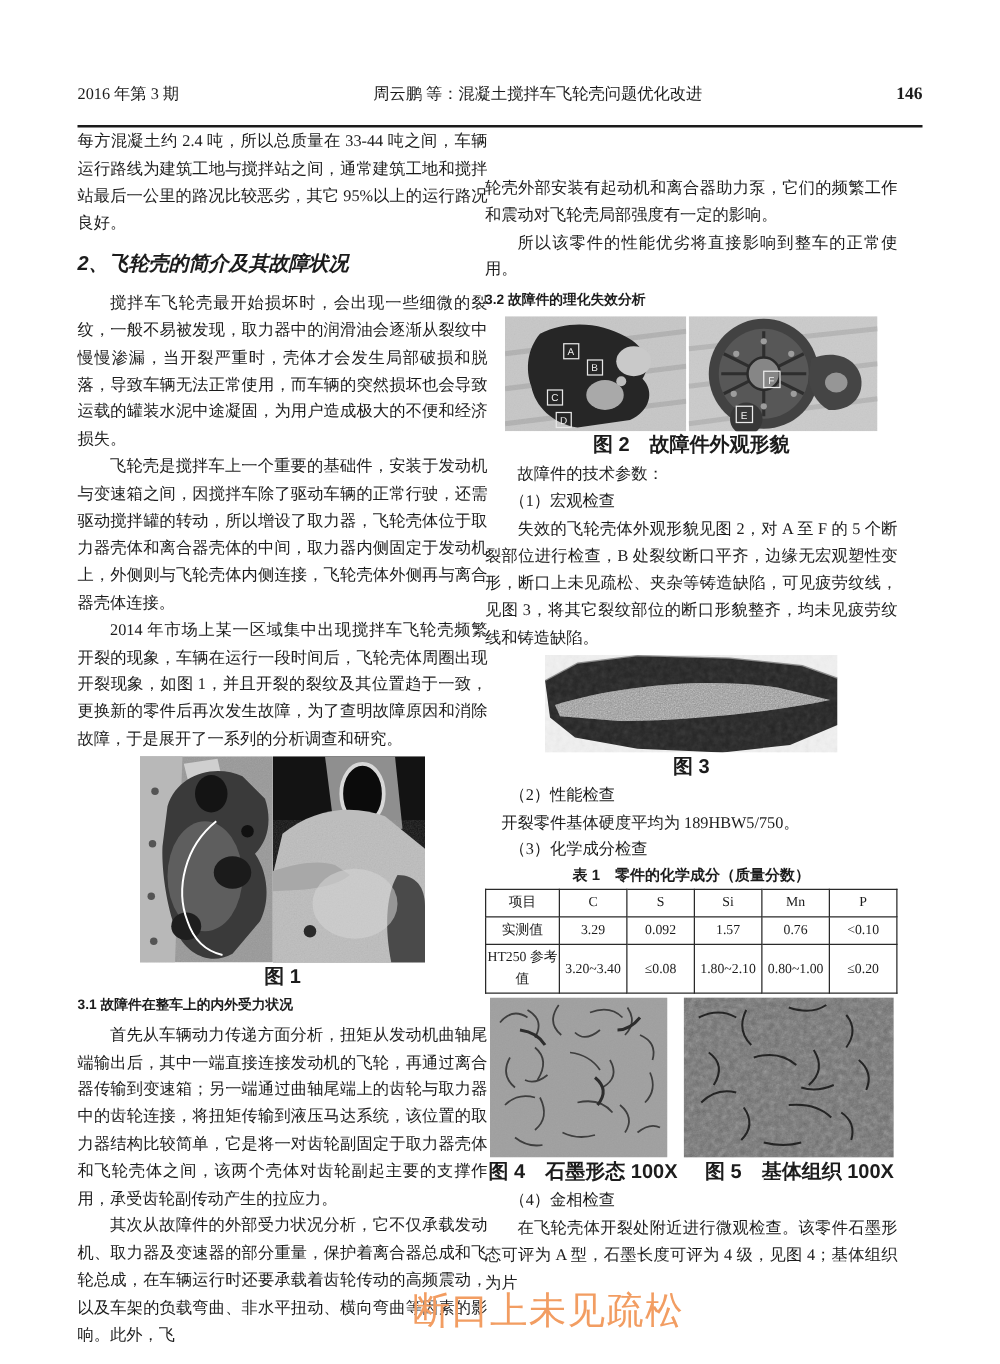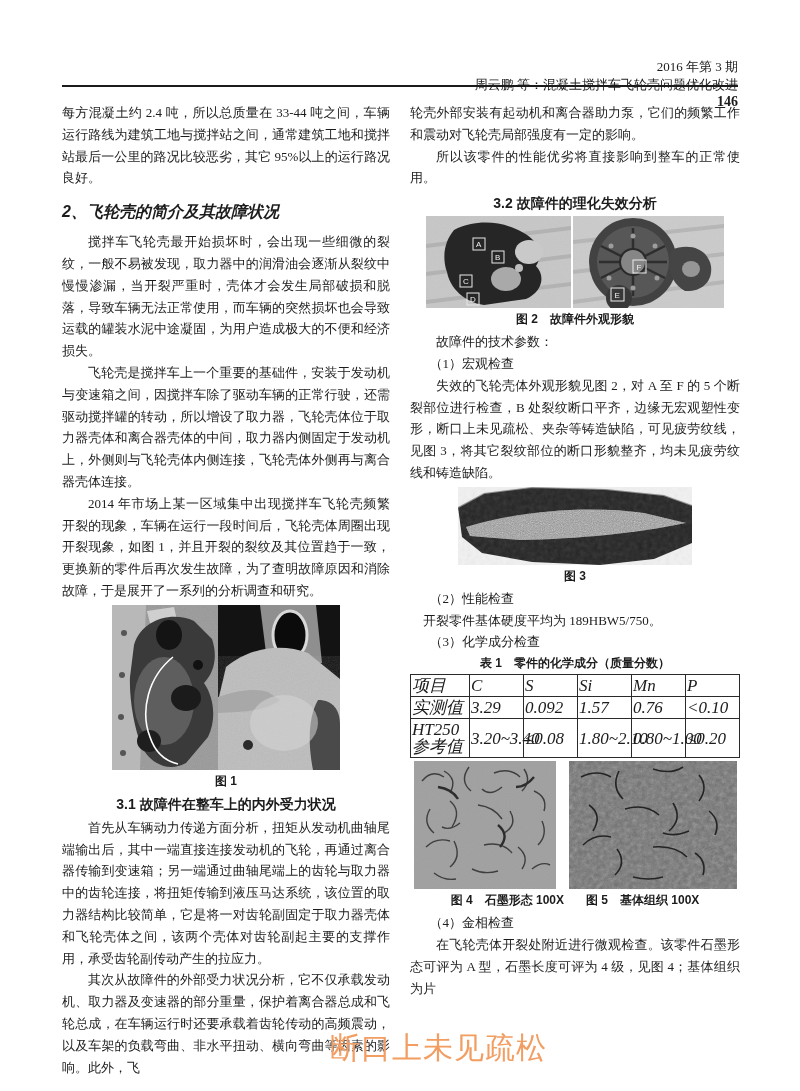--- a/index.html
+++ b/index.html
@@ -3,48 +3,48 @@
 <meta charset="utf-8">
 <style>
   html,body{margin:0;padding:0;background:#ffffff;}
   body{width:800px;height:1091px;position:relative;overflow:hidden;
        font-family:"Liberation Serif","DejaVu Serif",serif;color:#1c1c1c;}
   .page{position:absolute;inset:0;background:#fff;}
 
   
   .pg-header{position:absolute;left:62px;top:58px;width:676px;height:26px;
     display:flex;justify-content:space-between;align-items:flex-end;
-    font-size:13px;padding-bottom:1px;border-bottom:2px solid #1b1b1b;flex-direction:column;}
+    font-size:13px;padding-bottom:16px;border-bottom:2px solid #1b1b1b;}
   .pg-header .pageno{font-weight:bold;font-size:14px;}
 
   
   .col{position:absolute;top:102px;font-size:13px;line-height:21.8px;
        text-align:justify;}
   .col.left{left:62px;width:328px;}
-  .col.right{left:410px;width:330px;}
+  .col.right{left:388px;width:330px;margin-top:37px;}
 
   p{margin:0;text-indent:2em;}
   p.noind{text-indent:0;}
   p.ind1{text-indent:1em;}
   p.ind15{text-indent:1.5em;}
 
   h2.sec{font-family:"Liberation Sans","DejaVu Sans",sans-serif;
     font-size:16px;line-height:20px;margin:13px 0 9px;font-weight:bold;text-align:left;font-style:italic;}
   h3.sub{font-family:"Liberation Sans","DejaVu Sans",sans-serif;
-    font-size:14px;line-height:18px;margin:5px 0 4px;font-weight:bold;text-align:center;}
+    font-size:11px;line-height:18px;margin:5px 0 4px;font-weight:bold;text-align:left;}
 
   .figure{margin:3px 0 0;}
   .photos{display:flex;justify-content:center;align-items:flex-start;}
   .photos svg{display:block;}
   .figcap{font-family:"Liberation Sans","DejaVu Sans",sans-serif;
-    font-size:12px;font-weight:bold;text-align:center;line-height:17px;margin:3px 0 3px;}
+    font-size:16px;font-weight:bold;text-align:center;line-height:17px;margin:3px 0 3px;}
   .figcap .gap{display:inline-block;width:22px;}
 
-  table.chem{width:100%;border-collapse:collapse;font-size:17px;
-    text-align:left;margin:2px 0 3px;table-layout:fixed;font-style:italic;}
+  table.chem{width:100%;border-collapse:collapse;font-size:11px;
+    text-align:center;margin:2px 0 3px;table-layout:fixed;}
   table.chem th,table.chem td{border:1px solid #2a2a2a;font-weight:normal;
     padding:2px 1px;line-height:17px;}
   table.chem th:first-child{width:17%;}
   .tabcap{font-family:"Liberation Sans","DejaVu Sans",sans-serif;
     font-size:12px;font-weight:bold;text-align:center;line-height:17px;margin:2px 0 2px;}
 
   .watermark{position:absolute;left:330px;top:1028px;
     font-family:"Liberation Sans","DejaVu Sans",sans-serif;
     font-size:30px;letter-spacing:1px;color:#f29d62;}
 </style>

